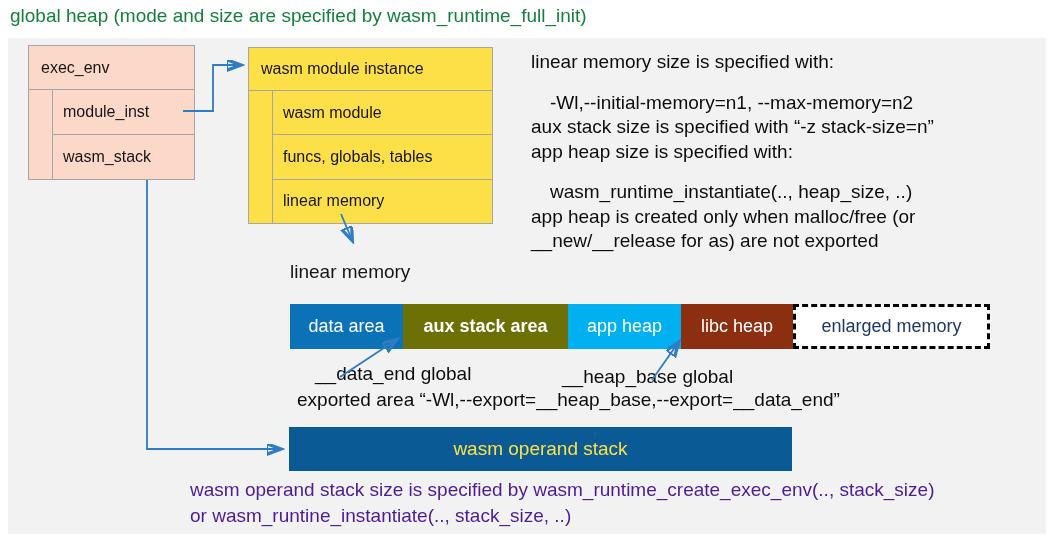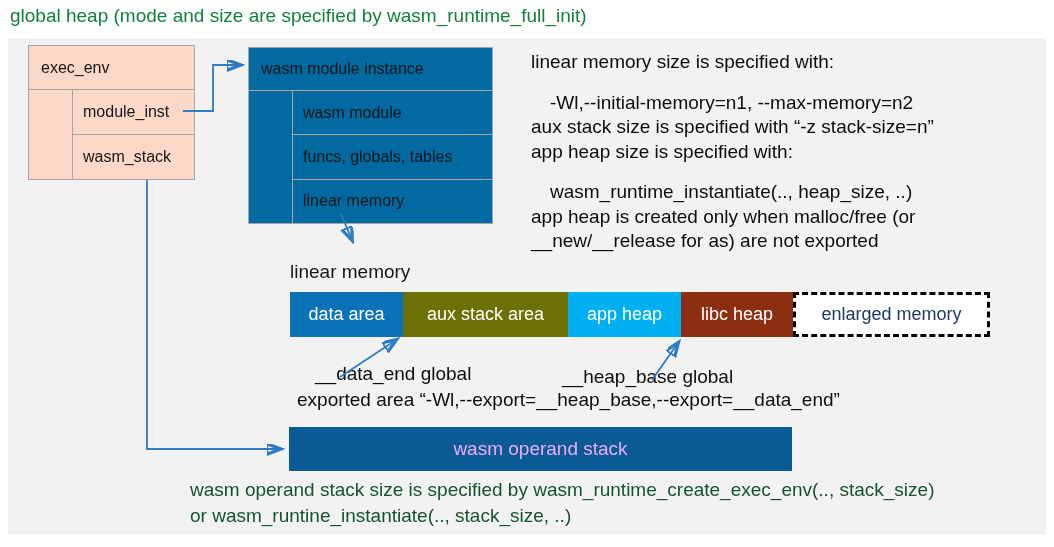--- a/index.html
+++ b/index.html
@@ -7,57 +7,57 @@
   body { font-family: "Liberation Sans", sans-serif; color:#161616; }
   #canvas { position:relative; width:1054px; height:547px; background:#fff; overflow:hidden; }
 
   .page-title { position:absolute; left:10px; top:5px; font-size:19px; color:#15803d; }
 
   .panel { position:absolute; left:8px; top:38px; width:1038px; height:496px; background:#f2f2f2; }
 
   
   .struct-box { position:absolute; border:1px solid #a6a6a6; display:flex; flex-direction:column; font-size:16px; }
   .struct-box .hdr { display:flex; align-items:center; padding-left:12px; border-bottom:1px solid #a6a6a6; }
-  .struct-box .body { flex:1; display:flex;padding-left:20px; }
+  .struct-box .body { flex:1; display:flex; }
   .struct-box .indent-strip { width:24px; border-right:1px solid #a6a6a6; }
   .struct-box .rows { flex:1; display:flex; flex-direction:column; }
   .struct-box .row { flex:1; display:flex; align-items:center; padding-left:10px; }
   .struct-box .row + .row { border-top:1px solid #a6a6a6; }
 
   #exec-env-box { left:28px; top:45px; width:167px; height:135px; background:#fbd8c7; }
   #exec-env-box .hdr { height:44px; }
-  #module-instance-box { left:248px; top:47px; width:245px; height:177px; background:#0369a1; }
+  #module-instance-box { left:248px; top:47px; width:245px; height:177px; background:#fde047; }
   #module-instance-box .hdr { height:43px; }
 
   
   .notes { position:absolute; left:531px; top:50px; font-size:19px; line-height:24.5px; color:#0d0d0d; }
   .notes .indent { padding-left:19px;margin-top:16px; }
 
   
   .lm-label { position:absolute; left:290px; top:261px; font-size:19px; }
   .lm-bar { position:absolute; left:290px; top:288px; width:700px; height:45px; }
-  .seg { position:absolute; top:4px; height:45px; display:flex; align-items:center; justify-content:center;
+  .seg { position:absolute; top:16px; height:45px; display:flex; align-items:center; justify-content:center;
          color:#fff; font-size:18px; white-space:nowrap;text-align:right; }
   .seg-0 { left:0;     width:113px; }
-  .seg-1 { left:113px; width:165px; }
+  .seg-1 { left:113px; width:165px;font-weight:bold; }
   .seg-2 { left:278px; width:113px; }
   .seg-3 { left:391px; width:112px; }
   .seg-enlarged { left:503px; width:197px; background:#fff; border:3px dashed #000; color:#1f3864; }
 
   .ann { position:absolute; font-size:19px; color:#0d0d0d; white-space:nowrap; }
   #ann-data-end  { left:315px; top:363px; }
   #ann-heap-base { left:562px; top:366px; }
   #ann-exported  { left:297px; top:389px; }
 
   
   .operand-stack { position:absolute; left:289px; top:427px; width:503px; height:44px;
                    display:flex; align-items:center; justify-content:center;
-                   color:#f0abfc; font-size:19px; }
+                   color:#fde047; font-size:19px; }
 
-  .footer { position:absolute; left:190px; top:477px; font-size:19px; line-height:25.5px; color:#14532d; }
+  .footer { position:absolute; left:190px; top:477px; font-size:19px; line-height:25.5px; color:#4c1d95; }
 
   svg.overlay { position:absolute; left:0; top:0; width:1054px; height:547px; pointer-events:none; }
   svg.overlay path, svg.overlay polyline { fill:none; stroke:#2e7cc3; stroke-width:1.8; }
 </style>
 </head>
 <body>
 
 <div id="canvas">
 
   <div class="page-title">global heap (mode and size are specified by wasm_runtime_full_init)</div>

